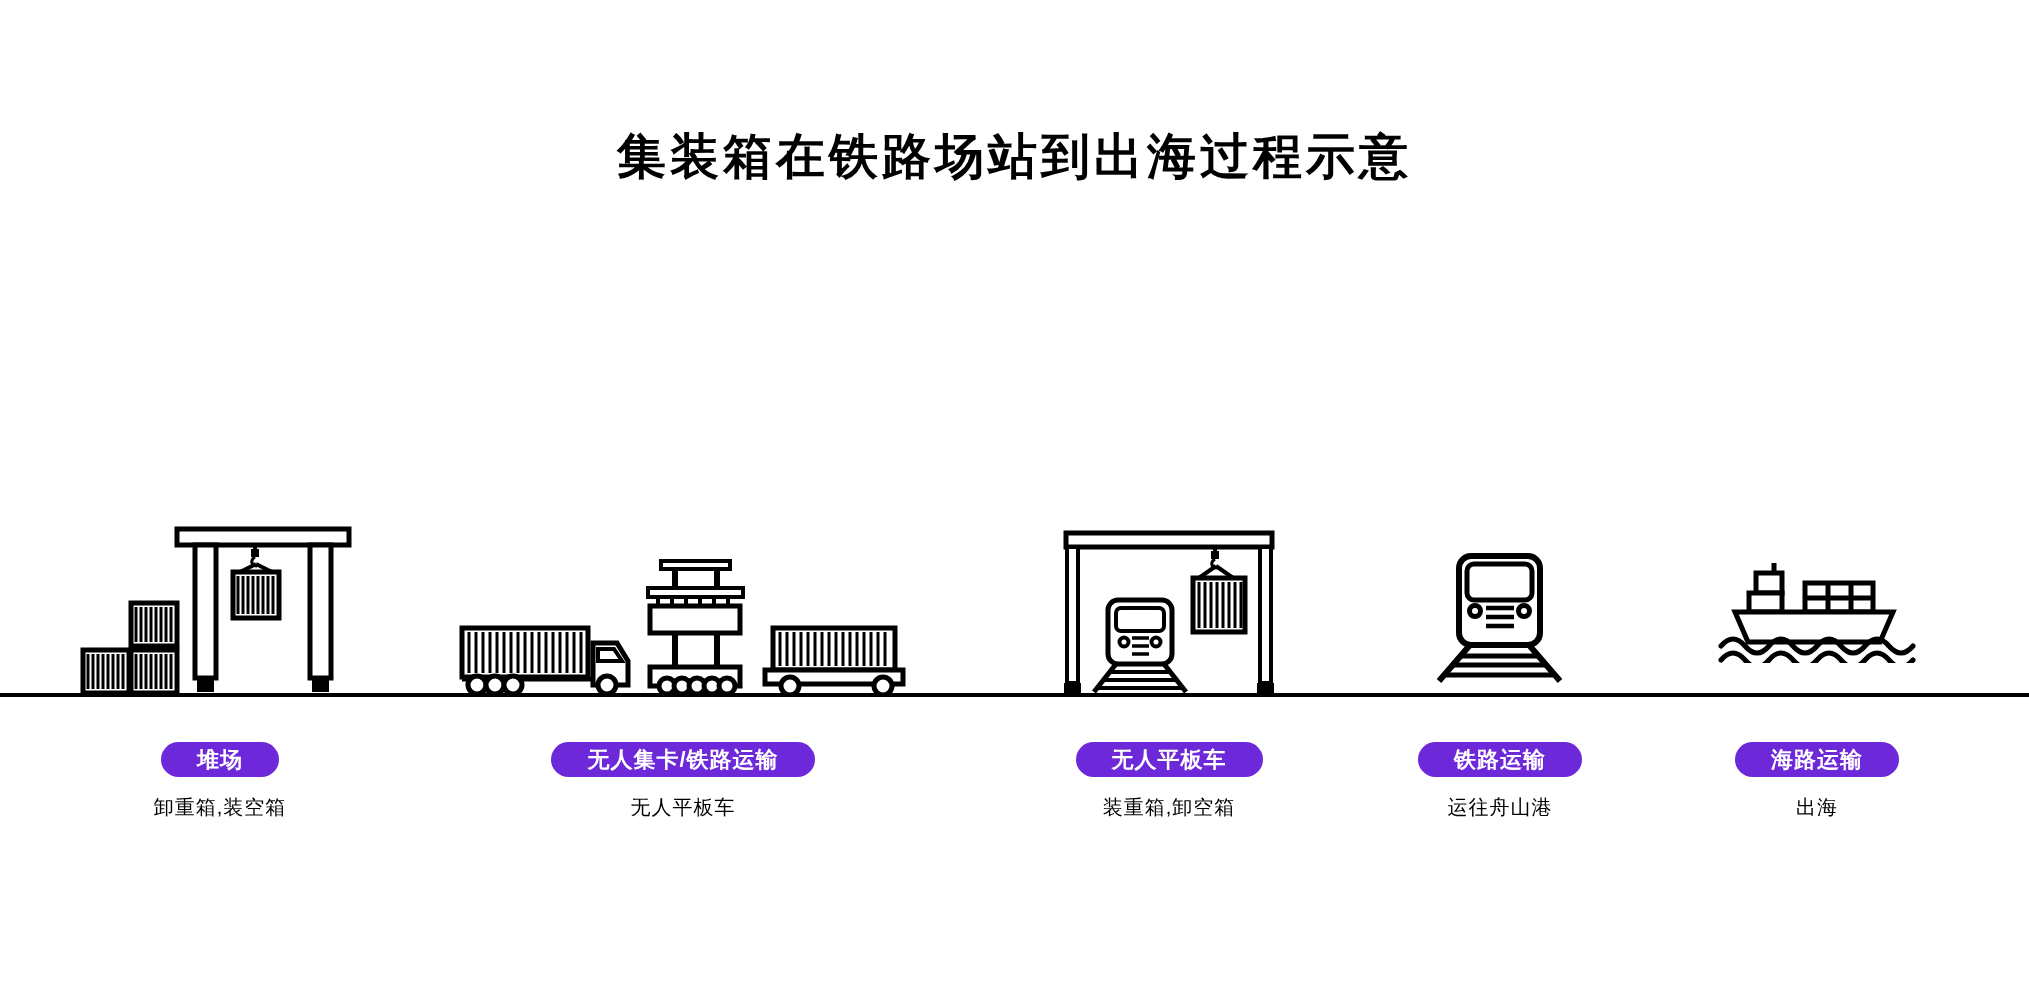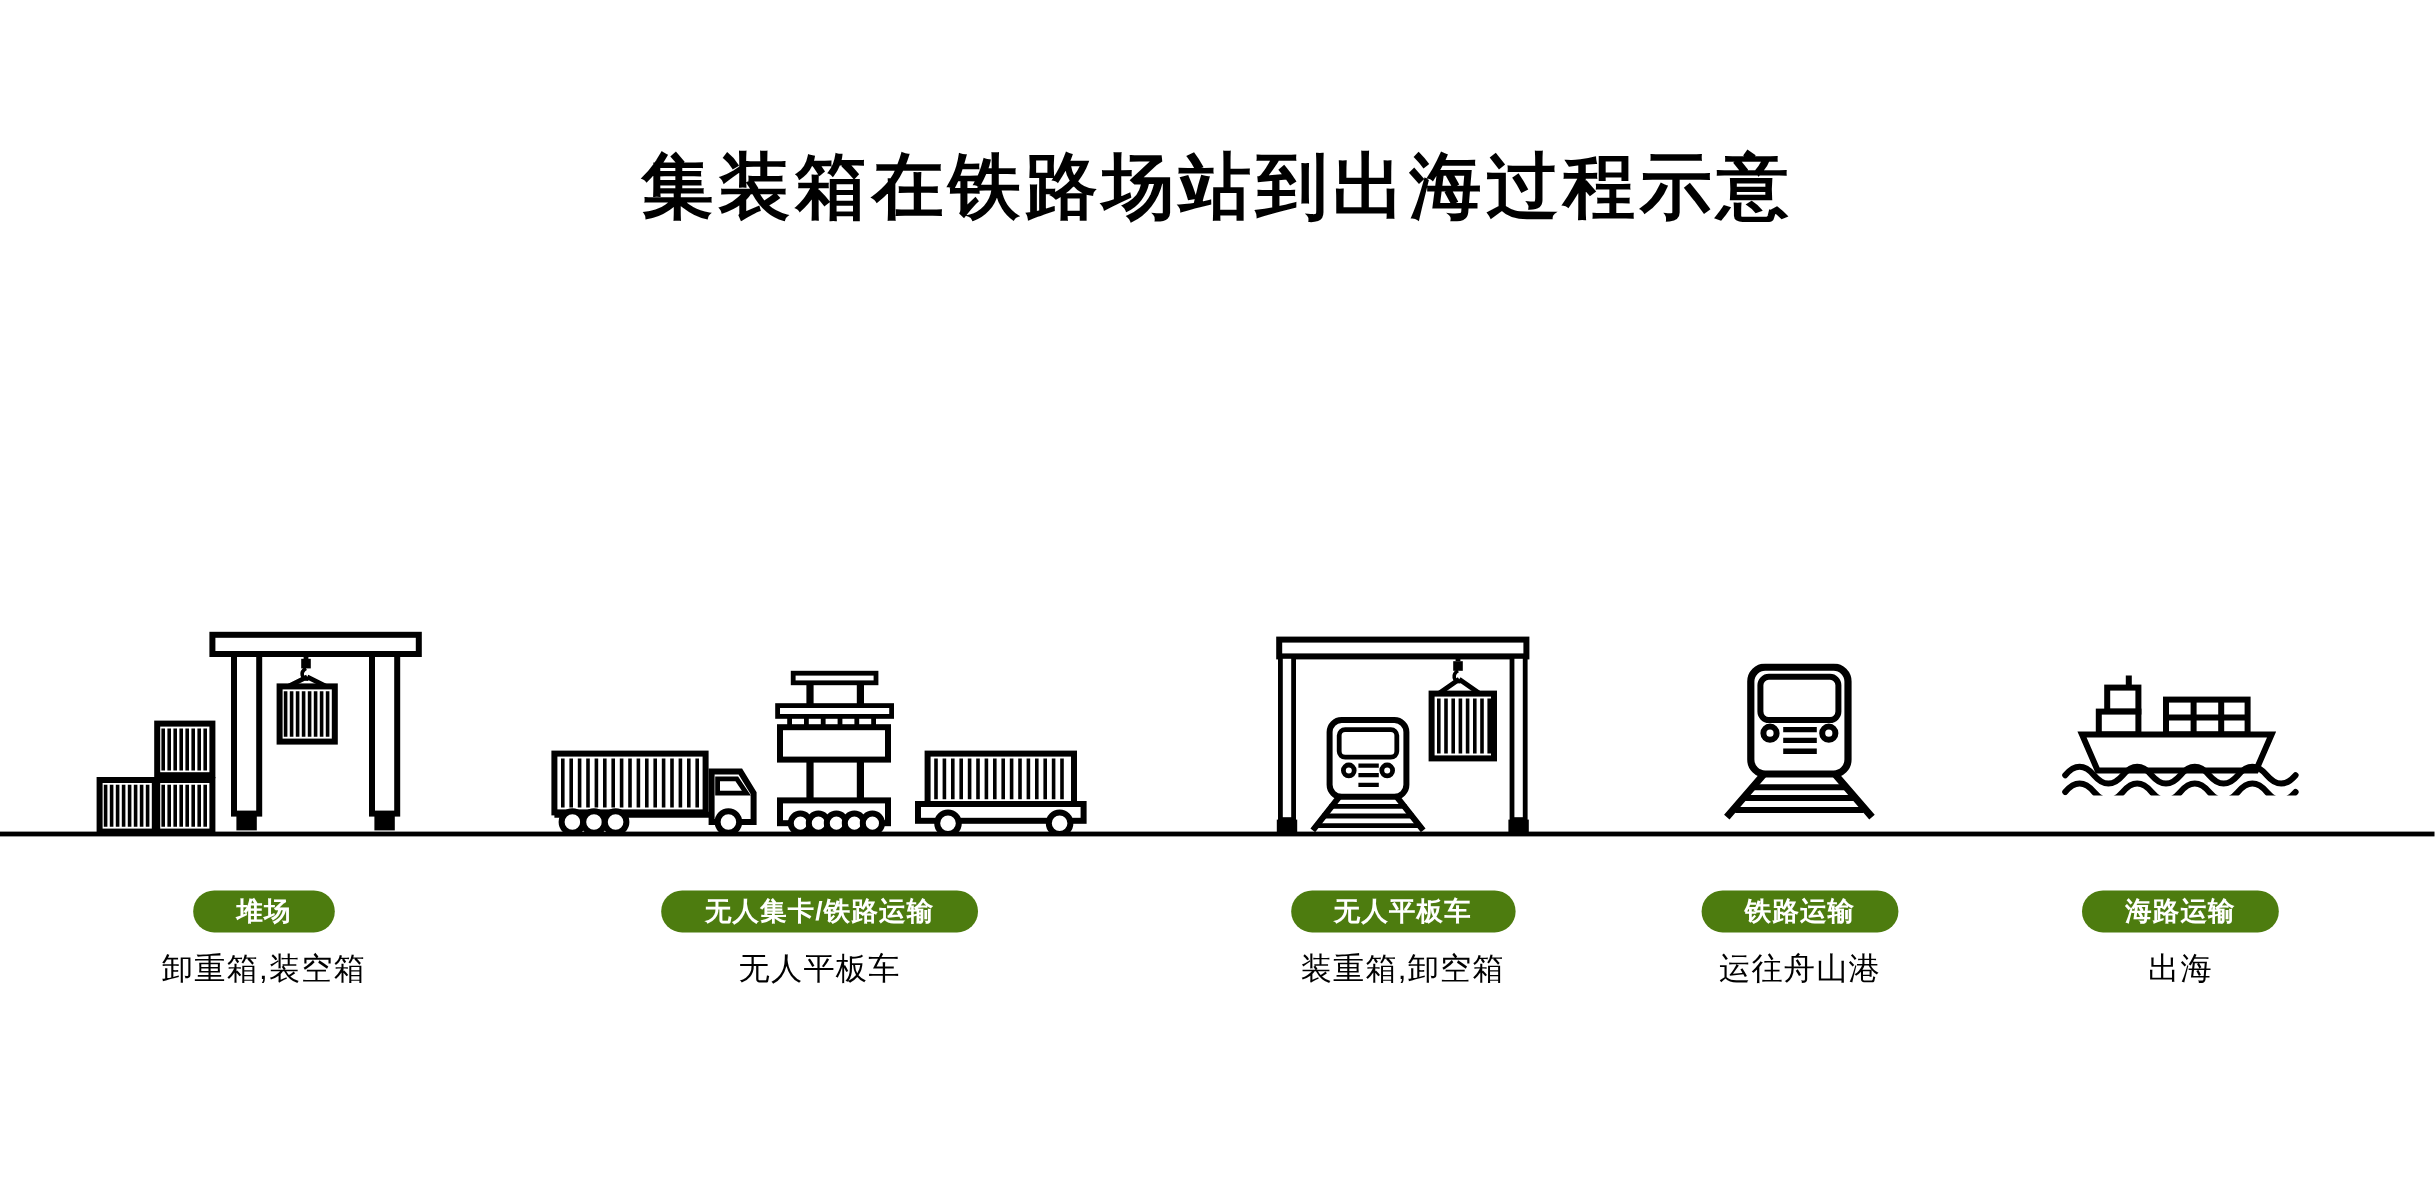--- a/index.html
+++ b/index.html
@@ -2,47 +2,47 @@
 <html><head>
 <meta charset="utf-8">
 <style>
   html,body { margin:0; padding:0; background:#ffffff; }
   .stage {
     position:relative; width:2029px; height:1002px; background:#ffffff;
     font-family:"Liberation Sans", sans-serif; color:#000; overflow:hidden;
   }
   .title {
     position:absolute; top:130px; left:0; width:100%;
-    text-align:center; font-size:60px; line-height:52px; font-weight:700;
+    text-align:center; font-size:49px; line-height:52px; font-weight:700;
     letter-spacing:4px; margin:0; color:#000;
   }
   .ground {
     position:absolute; left:0; top:693px; width:100%; height:4px; background:#000;
   }
   .station { position:absolute; top:520px; height:330px; }
   .s1 { left:78px;   width:284px; }
   .s2 { left:458px;  width:450px; }
   .s3 { left:1063px; width:212px; }
   .s4 { left:1390px; width:220px; }
   .s5 { left:1712px; width:210px; }
   .icon { position:absolute; left:50%; transform:translateX(-50%); display:block; }
   .s1 .icon { top:3px; }
   .s2 .icon { top:35px; }
   .s3 .icon { top:10px; }
   .s4 .icon { top:33px; }
   .s5 .icon { top:41px; }
   .pill-row { position:absolute; top:222px; left:0; width:100%; text-align:center; }
   .pill {
-    display:inline-block; background:#4d7c0f; color:#fff;
+    display:inline-block; background:#6d28d9; color:#fff;
     font-size:22px; font-weight:700; line-height:35px; padding:0 36px;
     border-radius:18px; white-space:nowrap; letter-spacing:1px;
   }
   .subtitle {
     position:absolute; top:271px; left:0; width:100%; text-align:center;
-    font-size:26px; line-height:32px; color:#000; white-space:nowrap; letter-spacing:1px;
+    font-size:20px; line-height:32px; color:#000; white-space:nowrap; letter-spacing:1px;
   }
   svg { stroke-linejoin:miter; }
 </style>
 </head>
 <body>
 
 <div class="stage">
 
   <h1 class="title">集装箱在铁路场站到出海过程示意</h1>
 

